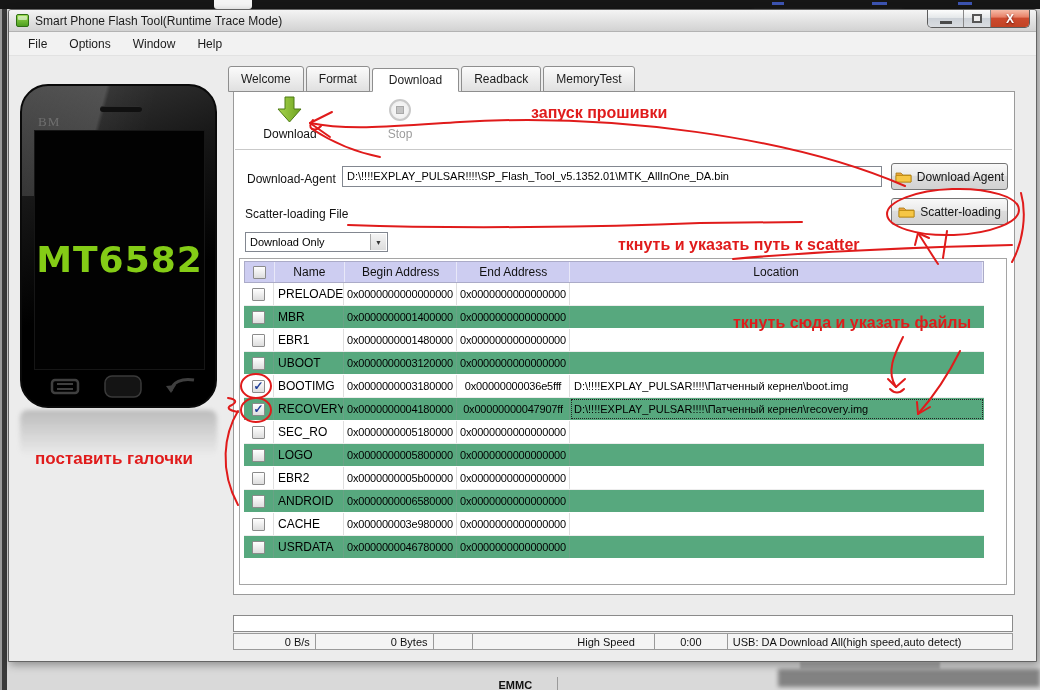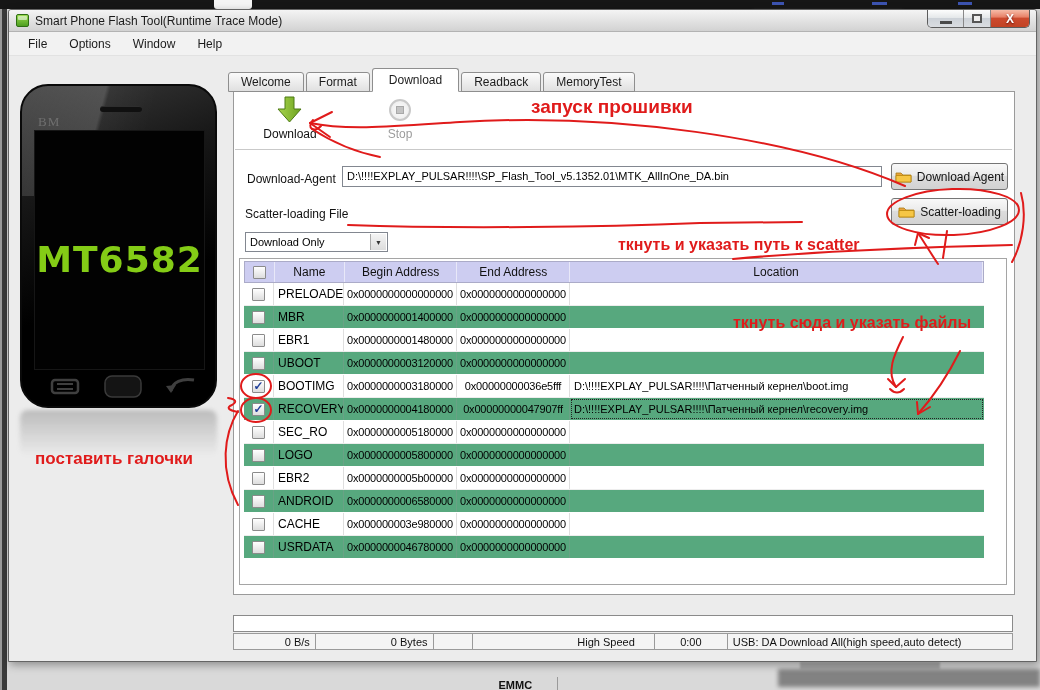--- a/index.html
+++ b/index.html
@@ -43,21 +43,21 @@
   #phone::before{content:"";position:absolute;left:0;top:0;width:100%;height:110px;border-radius:26px 26px 0 0;background:linear-gradient(105deg,rgba(255,255,255,.10) 0%,rgba(255,255,255,.17) 38%,rgba(255,255,255,.03) 40%,transparent 62%);}
   #phone-speaker{position:absolute;left:78px;top:20px;width:42px;height:6px;background:#101010;border-radius:3px;border-top:1px solid #2e2e2e;}
   #phone-brand{position:absolute;left:16px;top:28px;color:#6f6f6f;font-family:"Liberation Serif",serif;font-size:13px;letter-spacing:1px;}
   #phone-screen{position:absolute;left:12px;top:44px;width:171px;height:240px;background:#020202;border:1px solid #161616;display:flex;justify-content:center;}
   #phone-label{margin-top:108px;color:#F7941E;font-family:"DejaVu Sans",sans-serif;font-weight:bold;font-size:36px;letter-spacing:1px;}
   #phone-nav{position:absolute;left:0;top:286px;width:100%;height:30px;}
   #phone-reflection{left:20px;top:410px;width:197px;height:46px;background:linear-gradient(rgba(110,110,110,.38),rgba(238,237,237,0));filter:blur(2px);border-radius:8px;z-index:4;}
 
   
   #tabstrip{left:228px;top:68px;height:24px;display:flex;align-items:flex-end;z-index:6;}
-  .tab{height:20px;padding:0 12px;display:flex;align-items:center;font-size:12px;color:#1c1c1c;background:linear-gradient(#FBFBFB,#E0E0E0);border:1px solid #8e8e8e;border-radius:3px 3px 0 0;margin-right:2px;}
+  .tab{height:26px;padding:0 12px;display:flex;align-items:center;font-size:12px;color:#1c1c1c;background:linear-gradient(#FBFBFB,#E0E0E0);border:1px solid #8e8e8e;border-radius:3px 3px 0 0;margin-right:2px;}
   .tab.active{height:24px;background:#fff;border-bottom:1px solid #fff;position:relative;z-index:7;padding:0 16px;}
   #panel{left:233px;top:91px;width:782px;height:504px;background:#fff;border:1px solid #9a9a9a;z-index:5;}
 
   
   #tb-download-icon{left:276px;top:96px;z-index:6;}
   #tb-download-label{left:250px;top:127px;width:80px;text-align:center;font-size:12px;color:#111;z-index:6;}
   #tb-stop-icon{left:389px;top:99px;width:22px;height:22px;border-radius:50%;background:radial-gradient(#fdfdfd,#e9e9e9);border:2px solid #C9C9C9;z-index:6;display:flex;align-items:center;justify-content:center;}
   #tb-stop-icon span{width:8px;height:8px;background:#C3C3C3;border:1px solid #A8A8A8;}
   #tb-stop-label{left:374px;top:127px;width:52px;text-align:center;font-size:12px;color:#9c9c9c;z-index:6;}
   #toolbar-sep{left:235px;top:149px;width:777px;height:1px;background:#C9C9C9;z-index:6;}
@@ -94,21 +94,21 @@
   #progress{left:233px;top:615px;width:780px;height:17px;background:#fff;border:1px solid #8a8a8a;z-index:6;}
   #statusbar{left:233px;top:633px;width:780px;height:17px;display:flex;border:1px solid #9a9a9a;background:#F4F4F4;z-index:6;}
   .scell{font-size:11px;color:#111;border-right:1px solid #9a9a9a;display:flex;align-items:center;padding:0 5px;height:100%;overflow:hidden;white-space:nowrap;}
   .scell.right{justify-content:flex-end;}
   .scell.center{justify-content:center;}
   .scell.bold{font-weight:bold;margin-top:43px;}
   .scell:last-child{border-right:none;}
 
   
   .ann-text{position:absolute;color:var(--red);font-weight:bold;font-size:16px;z-index:60;white-space:nowrap;}
-  #ann1{left:531px;top:96px;font-size:19px;}
+  #ann1{left:531px;top:104px;font-size:16px;}
   #ann2{left:618px;top:236px;}
   #ann3{left:733px;top:314px;}
   #ann4{left:35px;top:449px;font-size:17px;}
   #ann-svg{position:absolute;left:0;top:0;z-index:59;pointer-events:none;}
   .rl{stroke:var(--red);stroke-width:2;fill:none;stroke-linecap:round;}
 </style>
 </head>
 <body>
 
 <div id="screen">

